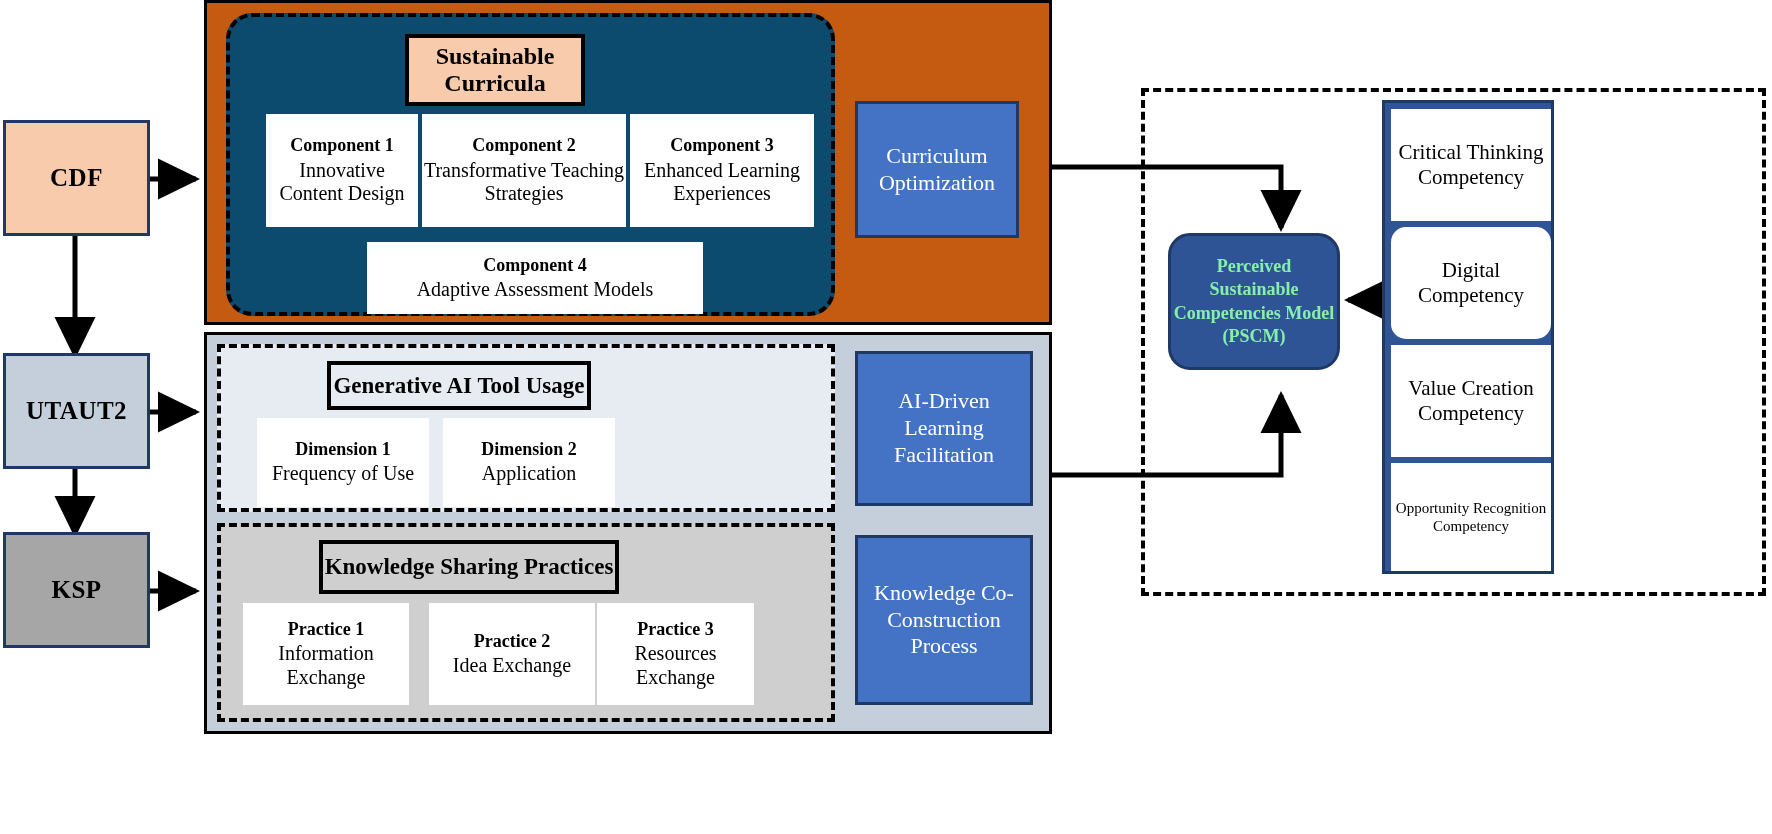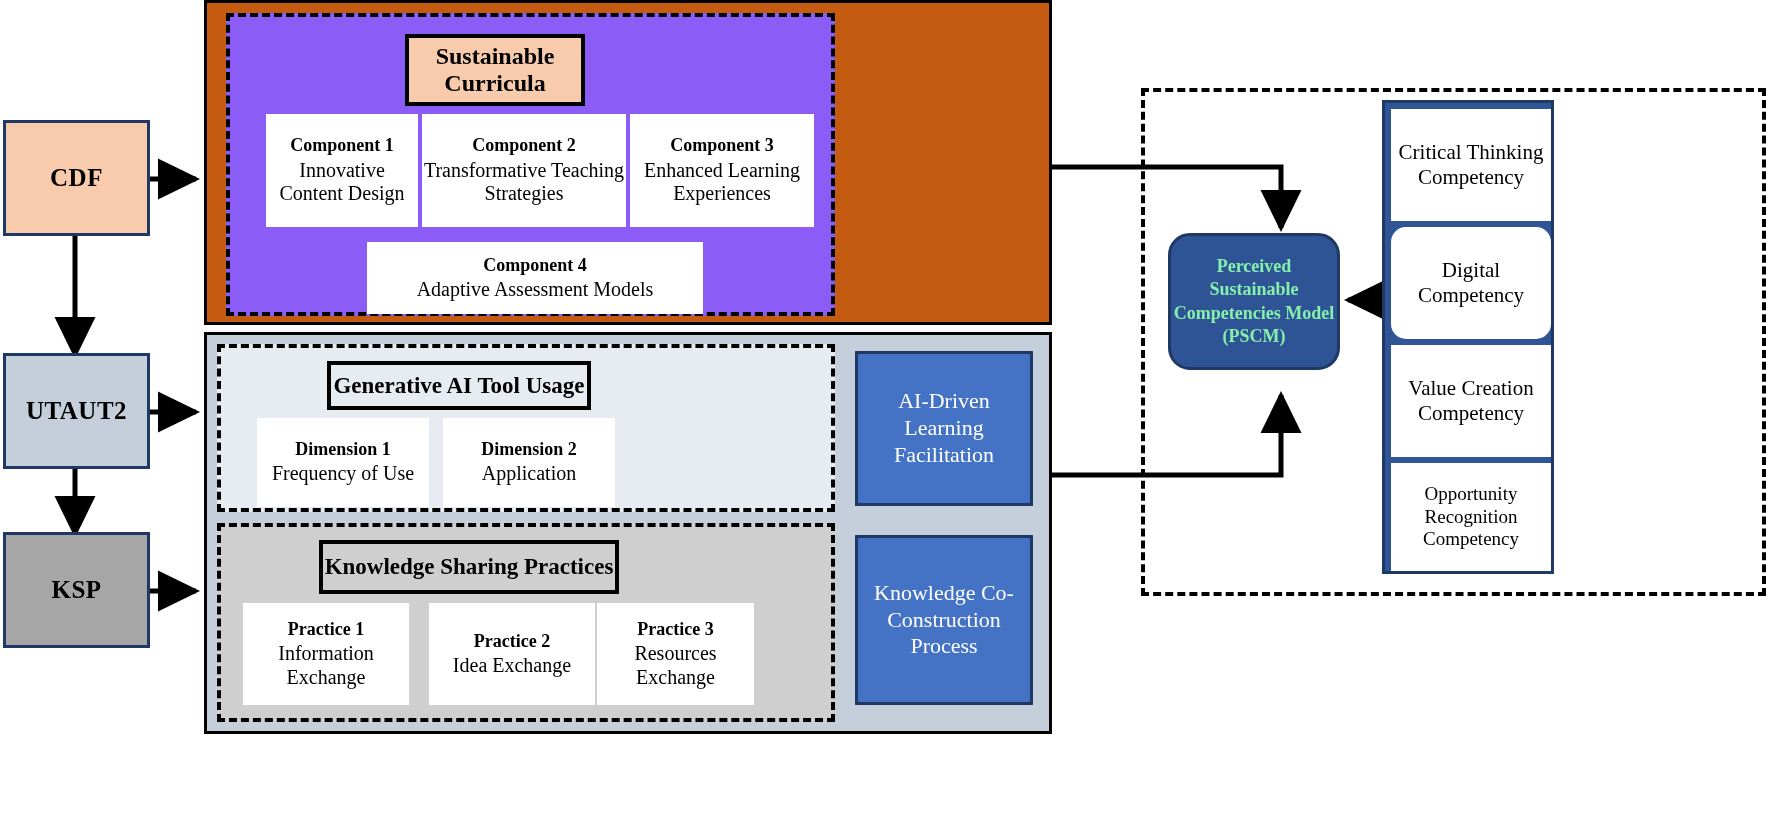--- a/index.html
+++ b/index.html
@@ -14,21 +14,21 @@
     display:flex;align-items:center;justify-content:center;
     font-weight:bold;font-size:25px;color:#000;letter-spacing:.5px;
   }
 
   
   .panel-orange{background:#c55a11;border:3px solid #000;}
   .panel-gray{background:#c5cedb;border:3px solid #000;}
 
   
   .dashed-region{border:4px dashed #000;}
-  .region-peach{background:#8b5cf6;}
+  .region-peach{background:#0c4a6e;border-radius:26px;}
   .region-lightblue{background:#e7ebf2;}
   .region-midgray{background:#cfcfcf;}
 
   
   .sub-header{
     border:4px solid #000;
     display:flex;align-items:center;justify-content:center;
     text-align:center;font-weight:bold;color:#000;
     line-height:1.12;
   }
@@ -55,21 +55,21 @@
     display:flex;align-items:center;justify-content:center;text-align:center;
     color:#86efac;font-weight:bold;font-size:18px;line-height:1.30;
   }
 
   
   .comp-frame{background:#2f5597;border:3px solid #1f3864;}
   .comp-cell{
     background:#fff;display:flex;align-items:center;justify-content:flex-end;
     text-align:center;font-size:21px;color:#000;line-height:1.20;
   }
-  .comp-cell.small{font-size:19px;}
+  .comp-cell.small{font-size:15px;}
 
   
   .outcome-dash{border:4px dashed #000;background:transparent;}
 
   svg.conn{position:absolute;left:0;top:0;width:1772px;height:834px;overflow:visible;pointer-events:none;}
 </style>
 </head>
 <body>
 
 <div id="stage">
@@ -134,20 +134,23 @@
         <div class="t">Component 3</div>
         <div class="s">Enhanced Learning Experiences</div>
       </div>
 
       <div class="abs card" style="left:137px;top:225px;width:336px;height:72px;">
         <div class="t">Component 4</div>
         <div class="s">Adaptive Assessment Models</div>
       </div>
     </div>
 
+    <div class="abs blue-box" style="left:648px;top:98px;width:164px;height:137px;">
+      <span>Curriculum Optimization</span>
+    </div>
   </div>
 
   <div class="abs panel-gray" style="left:204px;top:332px;width:848px;height:402px;">
 
     <div class="abs dashed-region region-lightblue" style="left:10px;top:9px;width:618px;height:168px;">
 
       <div class="abs sub-header" style="left:106px;top:13px;width:264px;height:49px;background:#e7ebf2;font-size:23px;">
         <span>Generative AI Tool Usage</span>
       </div>
 

